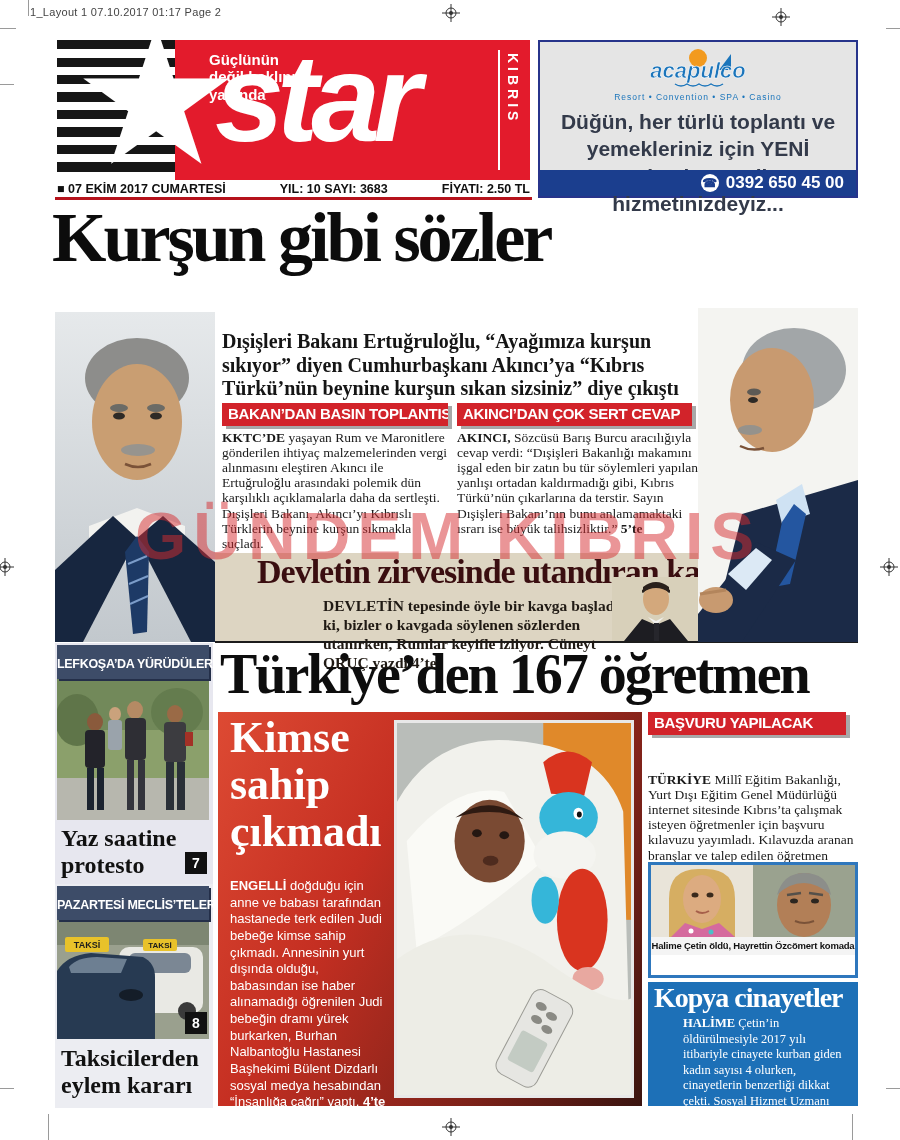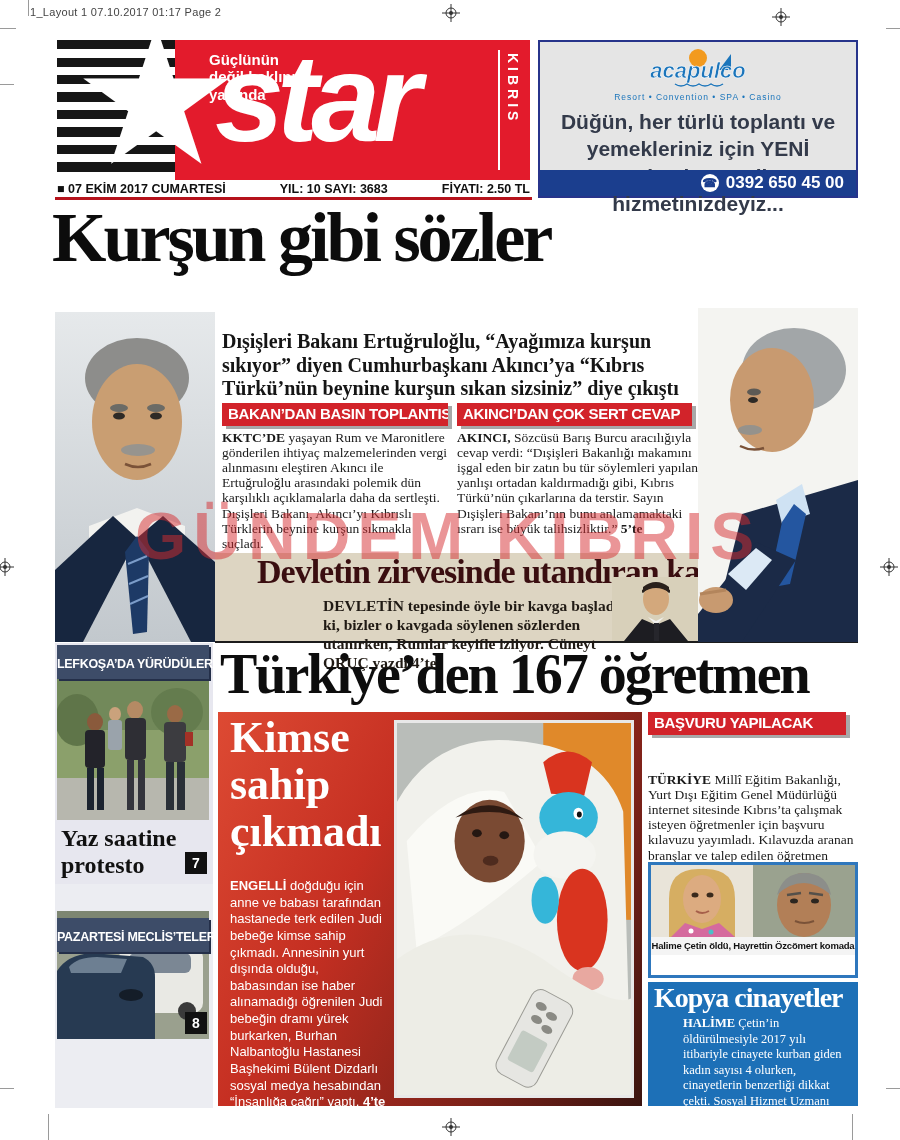--- a/index.html
+++ b/index.html
@@ -263,21 +263,21 @@
       </g>
     <g>
         <ellipse cx="58" cy="44" rx="6" ry="7" fill="#caa27c"></ellipse>
         <rect x="51" y="50" width="14" height="30" fill="#9aa3ab" rx="3"></rect>
       </g>
   </svg>
   <div class="abs serif side-headline" style="left:57px;top:822px;width:152px;">Yaz saatine protesto</div>
   <div class="abs page-box" style="left:185px;top:852px;">7</div>
 
   <div class="abs side-panel2"></div>
-  <div class="abs side-banner" style="left:57px;top:886px;width:152px;margin-top:32px;">PAZARTESİ MECLİS’TELER</div>
+  <div class="abs side-banner" style="left:57px;top:886px;width:152px;">PAZARTESİ MECLİS’TELER</div>
   <svg class="abs" style="left:57px;top:911px;width:152px;height:128px;" viewBox="0 0 152 128" preserveAspectRatio="none">
     <rect width="152" height="128" fill="#9aa08e"></rect>
     <rect x="0" y="0" width="152" height="34" fill="#7d8672"></rect>
     <g>
       <rect x="62" y="36" width="84" height="66" rx="10" fill="#e9e9e4"></rect>
       <rect x="72" y="42" width="62" height="20" rx="6" fill="#7b8794"></rect>
       <rect x="86" y="28" width="34" height="12" rx="2" fill="#e8c22a"></rect>
       <text x="103" y="37" text-anchor="middle" font-size="8" font-weight="bold" fill="#1c1c1c" font-family="Liberation Sans, sans-serif">TAKSİ</text>
       <circle cx="80" cy="100" r="9" fill="#3a3a3a"></circle>
         <circle cx="130" cy="100" r="9" fill="#3a3a3a"></circle>
@@ -285,20 +285,21 @@
     </g>
     <g>
       <path d="M0 60 Q10 44 34 42 L86 46 Q98 52 98 66 L98 128 L0 128 Z" fill="#273a52"></path>
       <path d="M12 56 Q20 46 40 46 L70 48 L64 62 L14 62 Z" fill="#6d7f92"></path>
       <rect x="8" y="26" width="44" height="15" rx="2" fill="#e8c22a"></rect>
       <text x="30" y="37" text-anchor="middle" font-size="9" font-weight="bold" fill="#1c1c1c" font-family="Liberation Sans, sans-serif">TAKSİ</text>
       <ellipse cx="74" cy="84" rx="12" ry="6" fill="#141d28"></ellipse>
     </g>
   </svg>
   <div class="abs page-box" style="left:185px;top:1012px;">8</div>
+  <div class="abs serif side-headline" style="left:57px;top:1042px;width:152px;">Taksicilerden eylem kararı</div>
 
   <div class="abs serif teachers-headline">Türkiye’den 167 öğretmen</div>
 
   <div class="abs baby-box">
     <div class="baby-headline serif pre">Kimse
 sahip
 çıkmadı</div>
     <div class="baby-body sans">
       <span class="lead-word">ENGELLİ</span><span> doğduğu için anne ve babası tarafından hastanede terk edilen Judi bebeğe kimse sahip çıkmadı. Annesinin yurt dışında olduğu, babasından ise haber alınamadığı öğrenilen Judi bebeğin dramı yürek burkarken, Burhan Nalbantoğlu Hastanesi Başhekimi Bülent Dizdarlı sosyal medya hesabından “İnsanlığa çağrı” yaptı. </span><span class="pref">4’te</span>
     </div>

